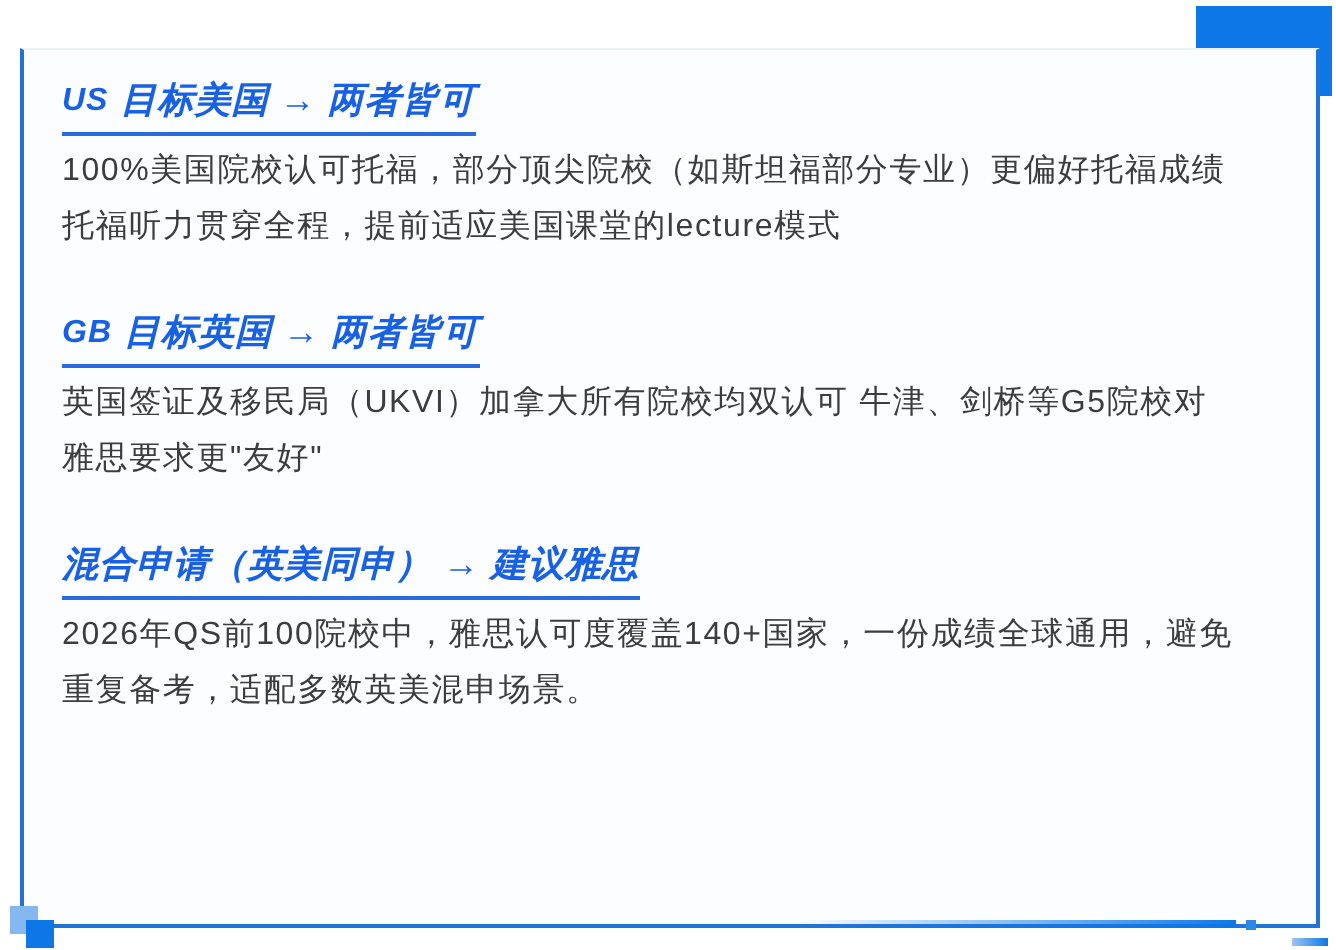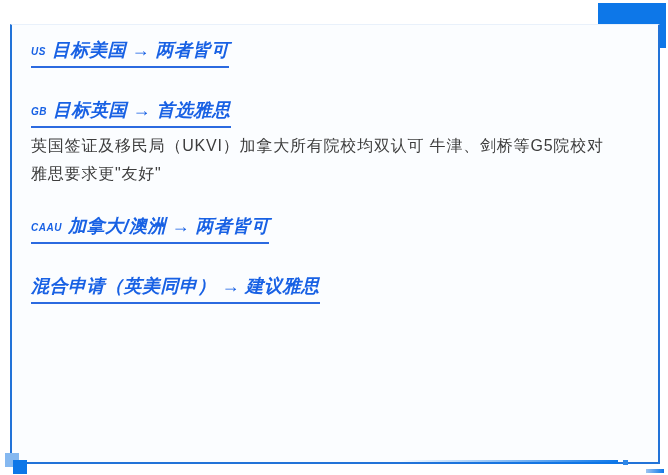--- a/index.html
+++ b/index.html
@@ -40,21 +40,21 @@
     font-weight: bold;
     font-style: italic;
     color: #1861e4;
     letter-spacing: 0.5px;
     padding-bottom: 4px;
     border-bottom: 2px solid #2b6ae0;
     margin-bottom: 4px;
     white-space: nowrap;
   }
   .section-title .code {
-    font-size: 10px;
+    font-size: 16px;
     letter-spacing: 0.5px;
     margin-right: 6px;
     vertical-align: 1px;
     text-align: center;
   }
   .section-title .code:empty { display: none; margin: 0; }
 
   .section-body {
     font-size: 16px;
     line-height: 28px;
@@ -107,34 +107,37 @@
 <body>
 
 <div class="stage">
 
   <div class="corner-rect"></div>
 
   <div class="card">
 
     <div class="section">
       <h2 class="section-title"><span class="code">US</span><span>目标美国 → 两者皆可</span></h2>
+      <p class="section-body">100%美国院校认可托福，部分顶尖院校（如斯坦福部分专业）更偏好托福成绩
+托福听力贯穿全程，提前适应美国课堂的lecture模式</p>
     </div>
 
     <div class="section">
-      <h2 class="section-title"><span class="code">GB</span><span>目标英国 → 首选雅思</span></h2>
+      <h2 class="section-title"><span class="code">GB</span><span>目标英国 → 两者皆可</span></h2>
       <p class="section-body">英国签证及移民局（UKVI）加拿大所有院校均双认可 牛津、剑桥等G5院校对
 雅思要求更"友好"</p>
     </div>
 
     <div class="section">
-      <h2 class="section-title"><span class="code">CAAU</span><span>加拿大/澳洲 → 两者皆可</span></h2>
     </div>
 
     <div class="section">
       <h2 class="section-title"><span>混合申请（英美同申） → 建议雅思</span></h2>
+      <p class="section-body">2026年QS前100院校中，雅思认可度覆盖140+国家，一份成绩全球通用，避免
+重复备考，适配多数英美混申场景。</p>
     </div>
 
   </div>
 
   <div class="sq-light"></div>
   <div class="sq-solid"></div>
   <div class="bottom-line"></div>
   <div class="bottom-dot"></div>
   <div class="corner-dash"></div>
 

